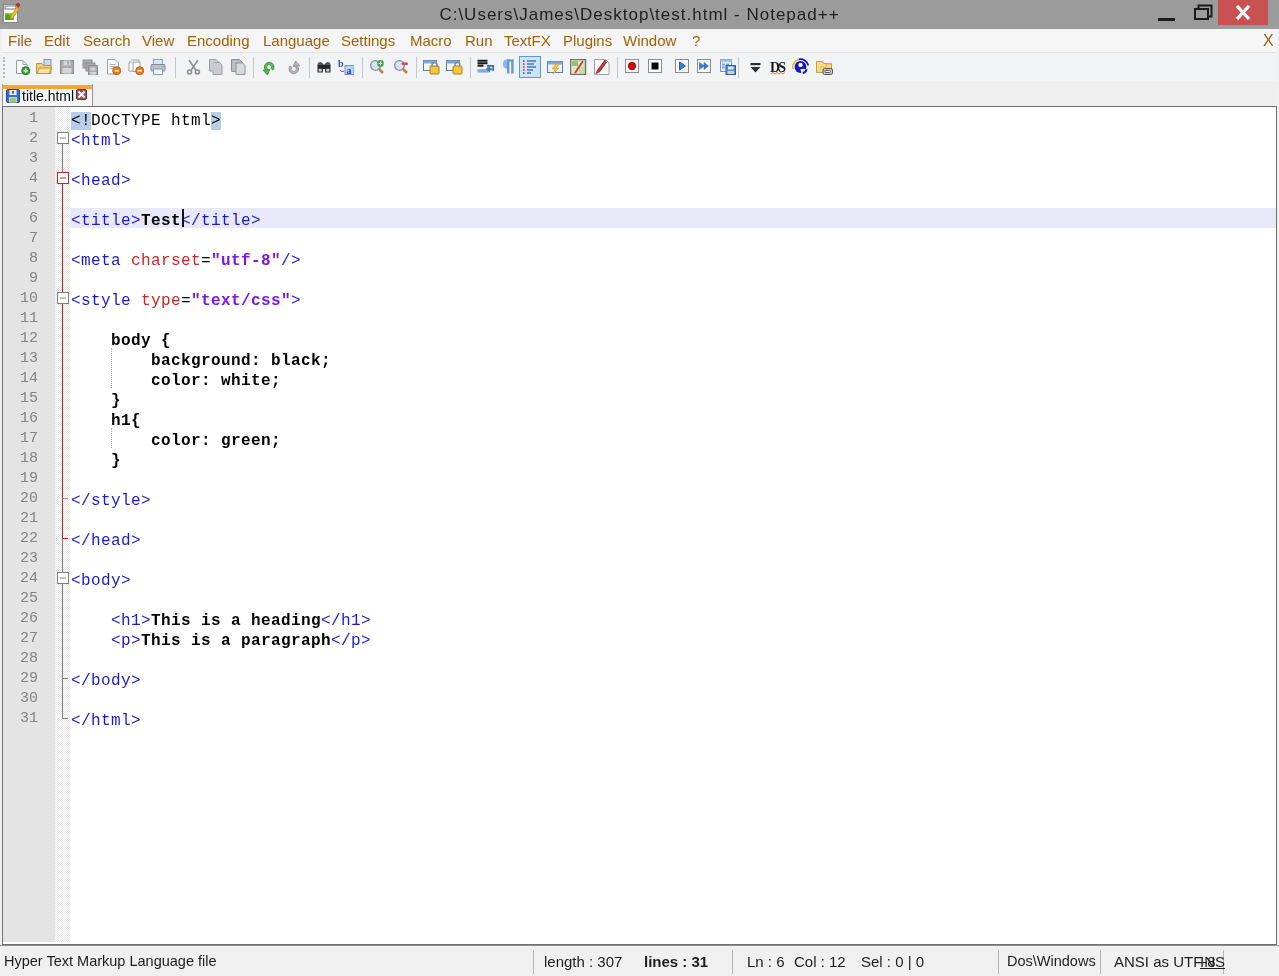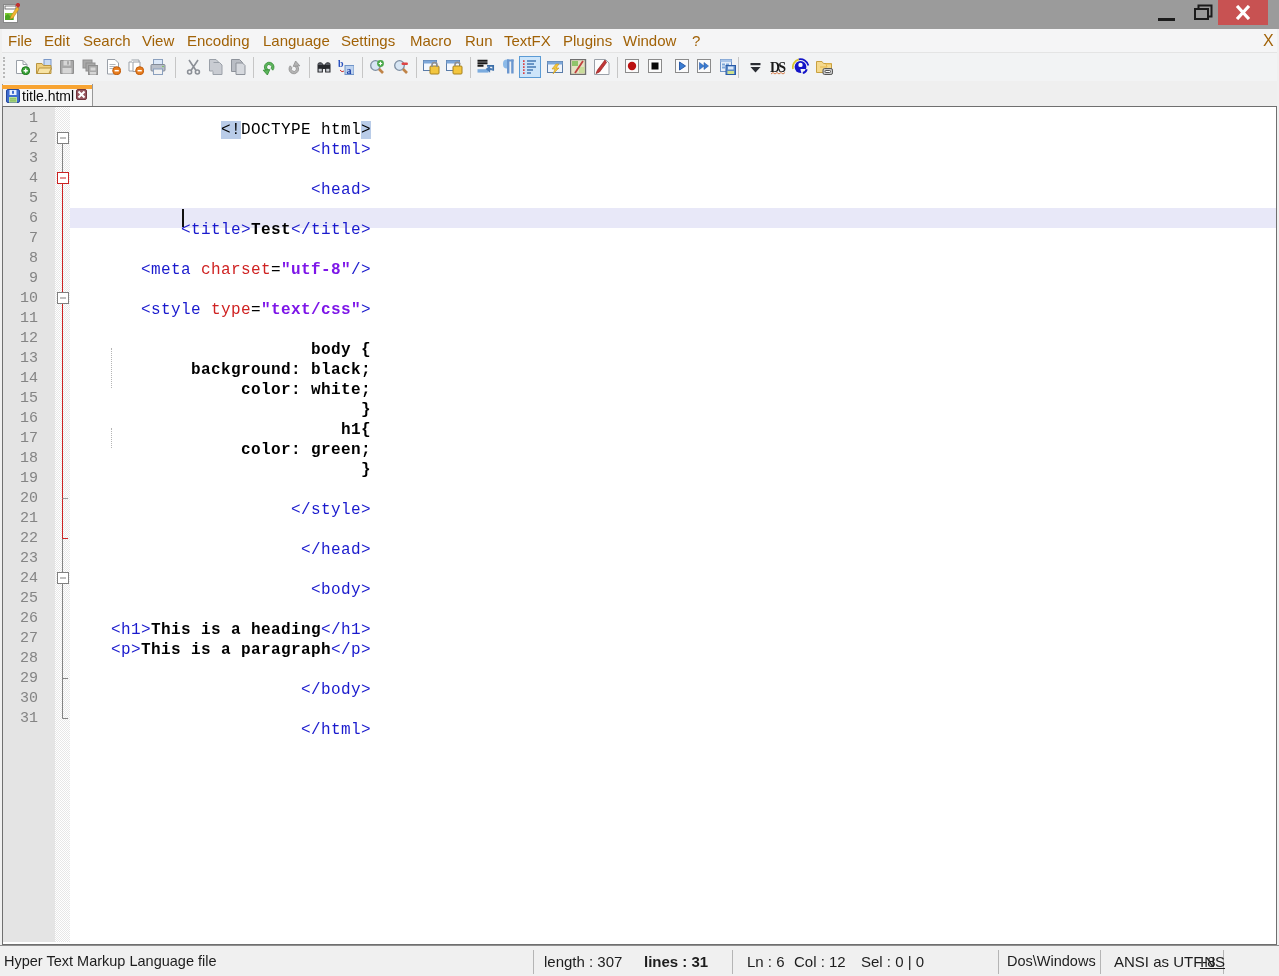--- a/index.html
+++ b/index.html
@@ -27,21 +27,21 @@
 #tabx{position:absolute;left:73px;top:5px;width:11px;height:11px;background:#96565e;border:1px solid #71343c;border-radius:2px;box-sizing:border-box;}
 
 #editor{left:2px;top:106px;width:1273px;height:837px;background:#fff;border:1px solid #6f6f6f;}
 #gutter{left:0;top:0;width:52px;height:835px;background:#e4e4e4;}
 #foldmargin{left:52px;top:0;width:15px;height:835px;
   background:repeating-conic-gradient(#ffffff 0% 25%, #e7e7e7 0% 50%);background-size:2px 2px;}
 #caretline{left:67px;top:101px;right:0;height:20px;background:#e8e8f8;}
 #caret{left:179px;top:102px;width:1.5px;height:18px;background:#111;}
 pre{margin:0;font-family:"Liberation Mono",monospace;font-size:16px;line-height:20px;}
 #nums{left:0;top:2px;width:35px;text-align:right;color:#848484;font-size:15px;}
-#code{left:68px;top:13px;letter-spacing:0.4px;color:#000;text-align:right;}
+#code{left:68px;top:4px;letter-spacing:0.4px;color:#000;}
 #code b{font-weight:bold;}
 .t{color:#1a1acd;}
 .a{color:#cf2323;}
 .v{color:#7d15e8;font-weight:bold;}
 .hl{background:#b9cce8;}
 .ig{position:absolute;width:0;border-left:1px dotted #b4b4b4;}
 
 #statusbar{left:0px;top:945px;width:1279px;height:31px;background:#f0f0f0;border-top:1px solid #8f8f8f;}
 .si{position:absolute;top:0;height:18px;line-height:31px;font-size:15px;color:#1d1d1d;white-space:pre;}
 .sd{position:absolute;top:4px;width:1px;height:24px;background:#b5b5b5;}
@@ -50,20 +50,21 @@
 <body>
 <div class="abs" id="titlebar">
   <svg class="abs" style="left:3px;top:3px" width="17" height="21" viewBox="0 0 17 21">
     <rect x="0.5" y="1.5" width="14" height="18" fill="#fff" stroke="#888"></rect>
     <rect x="2" y="3" width="11" height="3" fill="#fff" stroke="#555" stroke-width="0.8"></rect>
     <path d="M2 10 L10.5 10 L10.5 17 L2 17 Z" fill="#7ec832"></path>
     <path d="M2 13 L5 11 L7.5 13.5 L10.5 11.5 L10.5 17 L2 17 Z" fill="#4da321"></path>
     <path d="M14 4 L8 13 L7 16 L10 15 L16 6 Z" fill="#f0b431" stroke="#b98a1d" stroke-width="0.6"></path>
     <rect x="13" y="0" width="4" height="4" fill="#c03030" transform="rotate(35 15 2)"></rect>
   </svg>
+  <div class="abs" id="title">C:\Users\James\Desktop\test.html - Notepad++</div>
   <div class="abs" id="btn-min"></div>
   <svg class="abs" style="left:1194px;top:4px" width="19" height="17" viewBox="0 0 19 17">
     <rect x="4.5" y="1.5" width="13" height="11" fill="none" stroke="#1c1c1c" stroke-width="2"></rect>
     <rect x="1" y="5" width="13" height="10" fill="#9b9b9b" stroke="#1c1c1c" stroke-width="2"></rect>
   </svg>
   <div class="abs" id="btn-close"></div>
   <svg class="abs" style="left:1235px;top:5px" width="16" height="15" viewBox="0 0 16 15">
     <path d="M2 1 L14 14 M14 1 L2 14" stroke="#fff" stroke-width="3.2"></path>
   </svg>
 </div>

